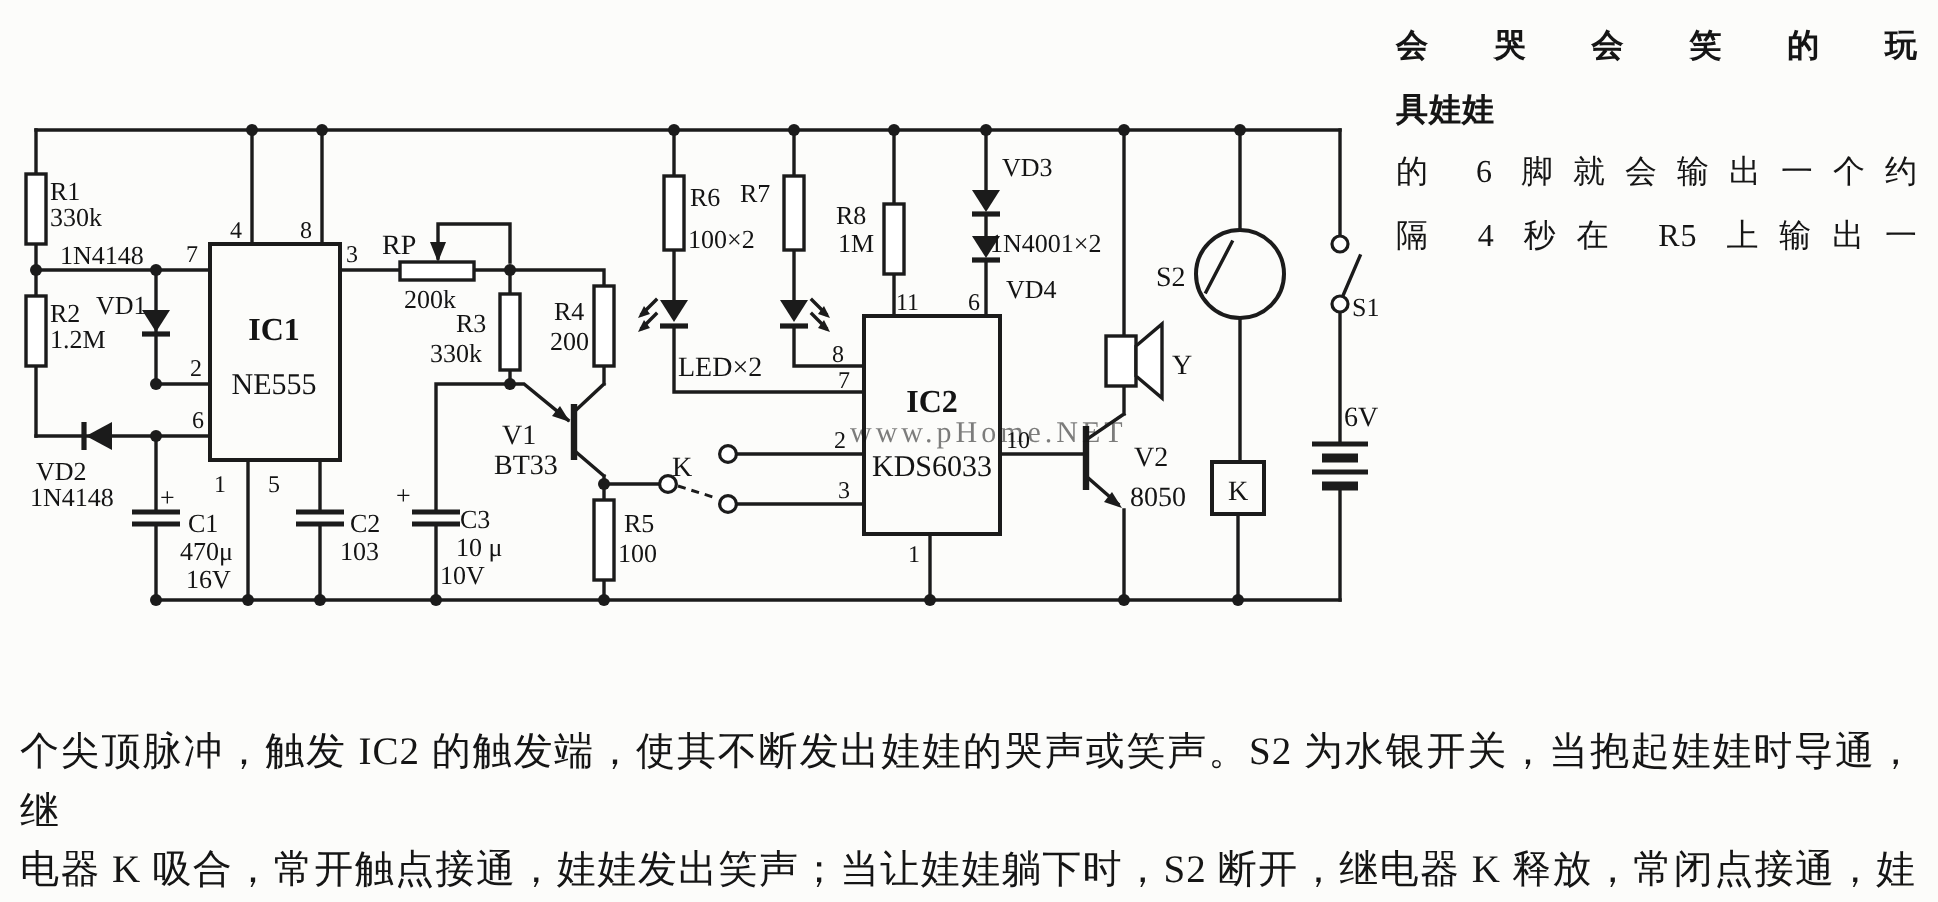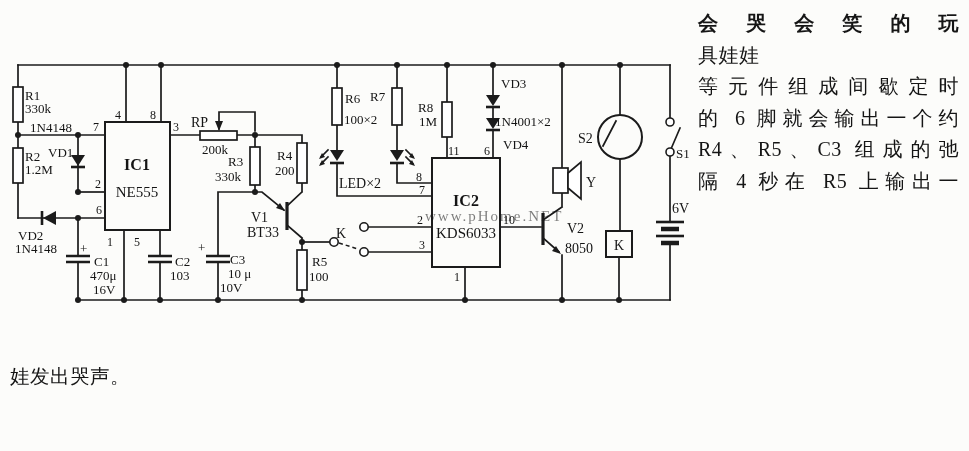--- a/index.html
+++ b/index.html
@@ -16,25 +16,25 @@
   #schem .dot{fill:#1b1b1b;stroke:none;}
   #schem .tri{fill:#1b1b1b;stroke:none;}
   #schem .oc{fill:#ffffff;stroke:#1b1b1b;stroke-width:1.6;}
   #schem .dash{stroke:#1b1b1b;stroke-width:1.5;fill:none;stroke-dasharray:4 3;}
   #schem text{fill:#141414;stroke:none;font-family:"Liberation Serif", serif;}
   .f12{font-size:12px;} .f13{font-size:13px;} .f14{font-size:14px;}
   .f15{font-size:15px;} .f16{font-size:16px;font-weight:bold;}
   .mid{text-anchor:middle;}
   .wm{fill:#9fc4c4;opacity:.55;font-size:15px;letter-spacing:2px;}
   
-  .right-col{position:absolute;left:698px;top:8px;width:261px;font-size:20px;
+  .right-col{position:absolute;left:698px;top:8px;width:261px;font-size:16px;
              line-height:31.6px;letter-spacing:.5px;}
   .right-col .ln{text-align:justify;text-align-last:justify;white-space:nowrap;}
   .right-col .ln{white-space:normal;}
-  .t-bold{font-weight:normal;}
+  .t-bold{font-weight:bold;}
   .ln-title{text-align:right;font-weight:bold;}
   .ln-flex{display:flex;justify-content:space-between;}
   .bottom-text{position:absolute;left:10px;top:362px;width:948px;font-size:19.5px;
                line-height:29.5px;letter-spacing:.5px;}
   .bottom-text .ln{text-align:justify;text-align-last:justify;}
   .bottom-text .ln-last{text-align:left;text-align-last:left;}
 </style>
 </head>
 <body>
 
@@ -263,23 +263,23 @@
       <text x="672" y="213" class="f14">6V</text>
       <text x="425" y="221" class="wm">www.pHome.NET</text>
     </g>
   </svg>
 
   <div class="right-col">
     <div class="ln ln-title">会哭会笑的玩</div>
     <div class="ln ln-flex">
       <span class="t-bold">具娃娃</span>
     </div>
-    <div class="ln">等元件组成间歇定时</div>
     <div class="ln">的 6 脚就会输出一个约</div>
-    <div class="ln">R4、R5、C3 组成的弛</div>
     <div class="ln">隔 4 秒在 R5 上输出一</div>
   </div>
 
   <div class="bottom-text">
+    <div class="ln">个尖顶脉冲，触发 IC2 的触发端，使其不断发出娃娃的哭声或笑声。S2 为水银开关，当抱起娃娃时导通，继</div>
+    <div class="ln">电器 K 吸合，常开触点接通，娃娃发出笑声；当让娃娃躺下时，S2 断开，继电器 K 释放，常闭点接通，娃</div>
     <div class="ln ln-last">娃发出哭声。</div>
   </div>
 
 </div>
 
 </body></html>

